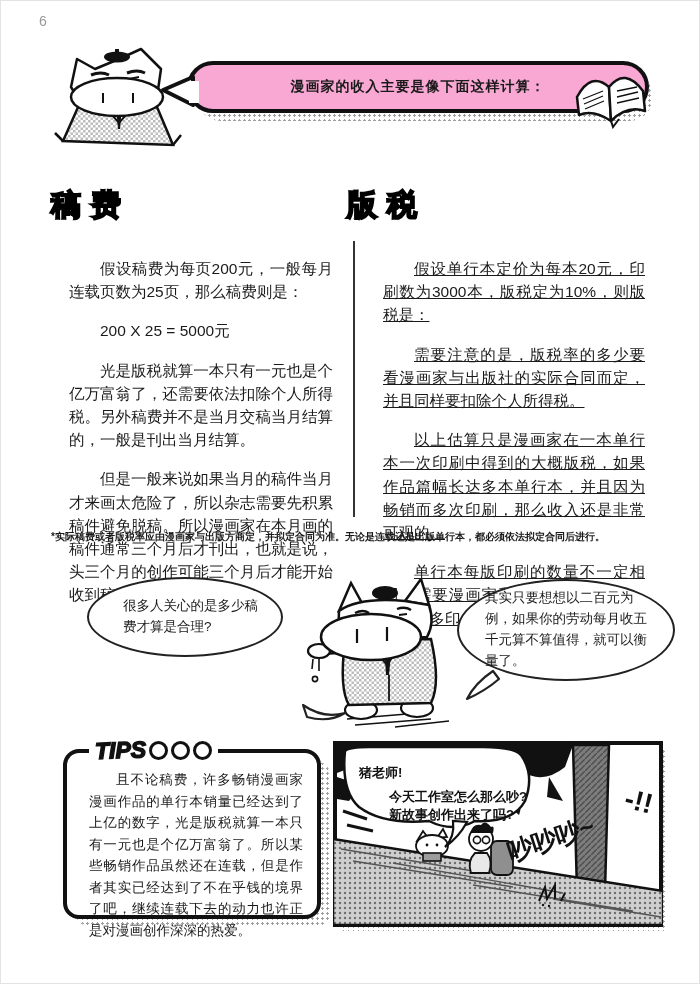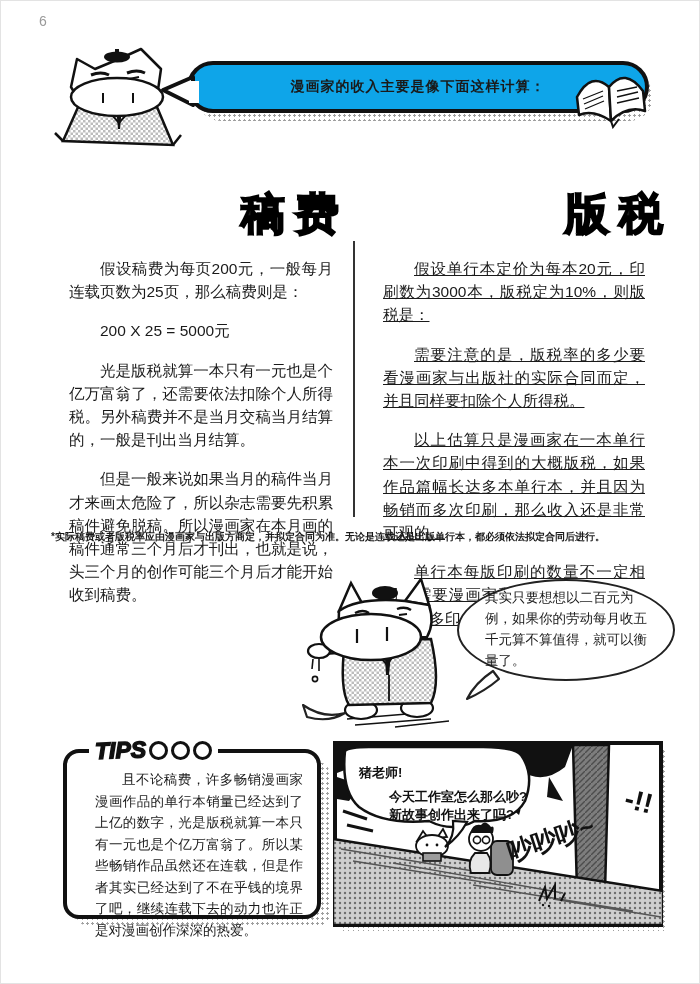--- a/index.html
+++ b/index.html
@@ -5,33 +5,33 @@
   html,body{margin:0;padding:0;background:#fff;}
   body{font-family:"Liberation Sans","DejaVu Sans",sans-serif;color:#1a1a1a;}
   #page{position:relative;width:700px;height:984px;background:#fff;border:1px solid #e3e3e3;box-sizing:border-box;overflow:hidden;}
 
   .halftone{background-image:radial-gradient(#9f9f9f 36%,transparent 40%);background-size:5px 5px;position:absolute;z-index:0;}
 
   
   .pgnum{position:absolute;left:38px;top:12px;font-size:14px;color:#9a9a9a;}
 
   
-  .banner-bubble{position:absolute;left:186px;top:60px;width:462px;height:52px;background:#0ea5e9;
+  .banner-bubble{position:absolute;left:186px;top:60px;width:462px;height:52px;background:#f9a8d4;
     border:4px solid #111;border-radius:26px;z-index:2;display:flex;align-items:center;justify-content:center;box-sizing:border-box;}
   .banner-shadow{left:196px;top:72px;width:456px;height:48px;border-radius:26px;z-index:1;}
   .banner-text{font-size:14px;font-weight:bold;letter-spacing:1px;}
   .banner-tail{position:absolute;left:158px;top:74px;z-index:3;}
   .banner-cat{position:absolute;left:52px;top:44px;z-index:2;}
   .book-icon{position:absolute;left:566px;top:56px;z-index:4;}
 
   
-  .col-title{position:absolute;top:184px;font-size:44px;font-weight:900;letter-spacing:10px;text-align:right;
+  .col-title{position:absolute;top:184px;font-size:30px;font-weight:900;letter-spacing:10px;text-align:left;
     -webkit-text-stroke:2px #000;z-index:2;}
   .col-title.left{left:50px;width:298px;}
-  .col-title.right{left:380px;width:292px;}
+  .col-title.right{left:346px;width:292px;}
   .col-text{position:absolute;top:240px;font-size:15.5px;line-height:23.2px;z-index:2;}
   .col-text.left{left:52px;width:296px;}
   .col-text.right{left:366px;width:294px;text-decoration:underline;}
   .col-text p{margin:16px;text-indent:2em;text-align:justify;}
   .divider{position:absolute;left:352px;top:240px;width:2px;height:276px;background:#333;z-index:2;}
 
   .footnote{position:absolute;left:50px;top:528px;width:612px;font-size:10px;font-weight:600;line-height:1.55;z-index:2;}
 
   
   .bubble{position:absolute;background:#fff;border:2.5px solid #222;border-radius:50%;box-sizing:border-box;
@@ -44,21 +44,21 @@
   .mid-cat{position:absolute;left:298px;top:578px;z-index:2;}
 
   
   .tips-box{position:absolute;left:62px;top:748px;width:258px;height:170px;background:#fff;
     border:4px solid #111;border-radius:16px;z-index:3;box-sizing:border-box;}
   .tips-shadow{left:74px;top:760px;width:256px;height:166px;border-radius:16px;z-index:1;}
   .tips-head{position:absolute;left:22px;top:-16px;display:flex;align-items:center;background:#fff;padding:0 6px;z-index:4;}
   .tips-word{font-size:23px;font-weight:900;font-style:italic;letter-spacing:0px;color:#111;transform:rotate(-2deg);
     -webkit-text-stroke:1.5px #111;}
   .tips-dot{width:13px;height:13px;border:3.5px solid #111;border-radius:50%;background:#fff;margin-left:3px;}
-  .tips-text{margin:16px 14px 0 28px;font-size:13.5px;line-height:21.5px;text-indent:2em;text-align:justify;}
+  .tips-text{margin:16px 14px 0 22px;font-size:13.5px;line-height:21.5px;text-indent:2em;text-align:justify;}
 
   
   .panel{position:absolute;left:332px;top:740px;z-index:3;}
   .panel-shadow{left:340px;top:748px;width:326px;height:182px;z-index:1;}
 </style>
 </head>
 <body>
 
 <div id="page">
 
@@ -123,20 +123,23 @@
 
   <div class="col-text right">
     <p>假设单行本定价为每本20元，印刷数为3000本，版税定为10%，则版税是：</p>
     <p>需要注意的是，版税率的多少要看漫画家与出版社的实际合同而定，并且同样要扣除个人所得税。</p>
     <p>以上估算只是漫画家在一本单行本一次印刷中得到的大概版税，如果作品篇幅长达多本单行本，并且因为畅销而多次印刷，那么收入还是非常可观的。</p>
     <p>单行本每版印刷的数量不一定相同，需要漫画家和出版社商讨决定。畅销则多印，反之可以少印。</p>
   </div>
 
   <div class="footnote">*实际稿费或者版税率应由漫画家与出版方商定，并拟定合同为准。无论是连载还是出版单行本，都必须依法拟定合同后进行。</div>
 
+  <div class="bubble" id="bubble1">
+    <span class="btxt">很多人关心的是多少稿费才算是合理?</span>
+  </div>
   <div class="bubble" id="bubble3">
     <span class="btxt">其实只要想想以二百元为例，如果你的劳动每月收五千元算不算值得，就可以衡量了。</span>
   </div>
   <svg class="tail-svg" style="left:300px;top:700px;" width="48" height="26" viewBox="0 0 48 26">
     <path d="M2,4 Q22,18 44,12 Q28,22 6,16 Z" fill="#fff" stroke="#222" stroke-width="2.2" stroke-linejoin="round"></path>
   </svg>
   <svg class="tail-svg" style="left:462px;top:668px;" width="40" height="34" viewBox="0 0 40 34">
     <path d="M30,2 Q12,14 4,30 Q22,22 36,10 Z" fill="#fff" stroke="#222" stroke-width="2.2" stroke-linejoin="round"></path>
   </svg>
 

